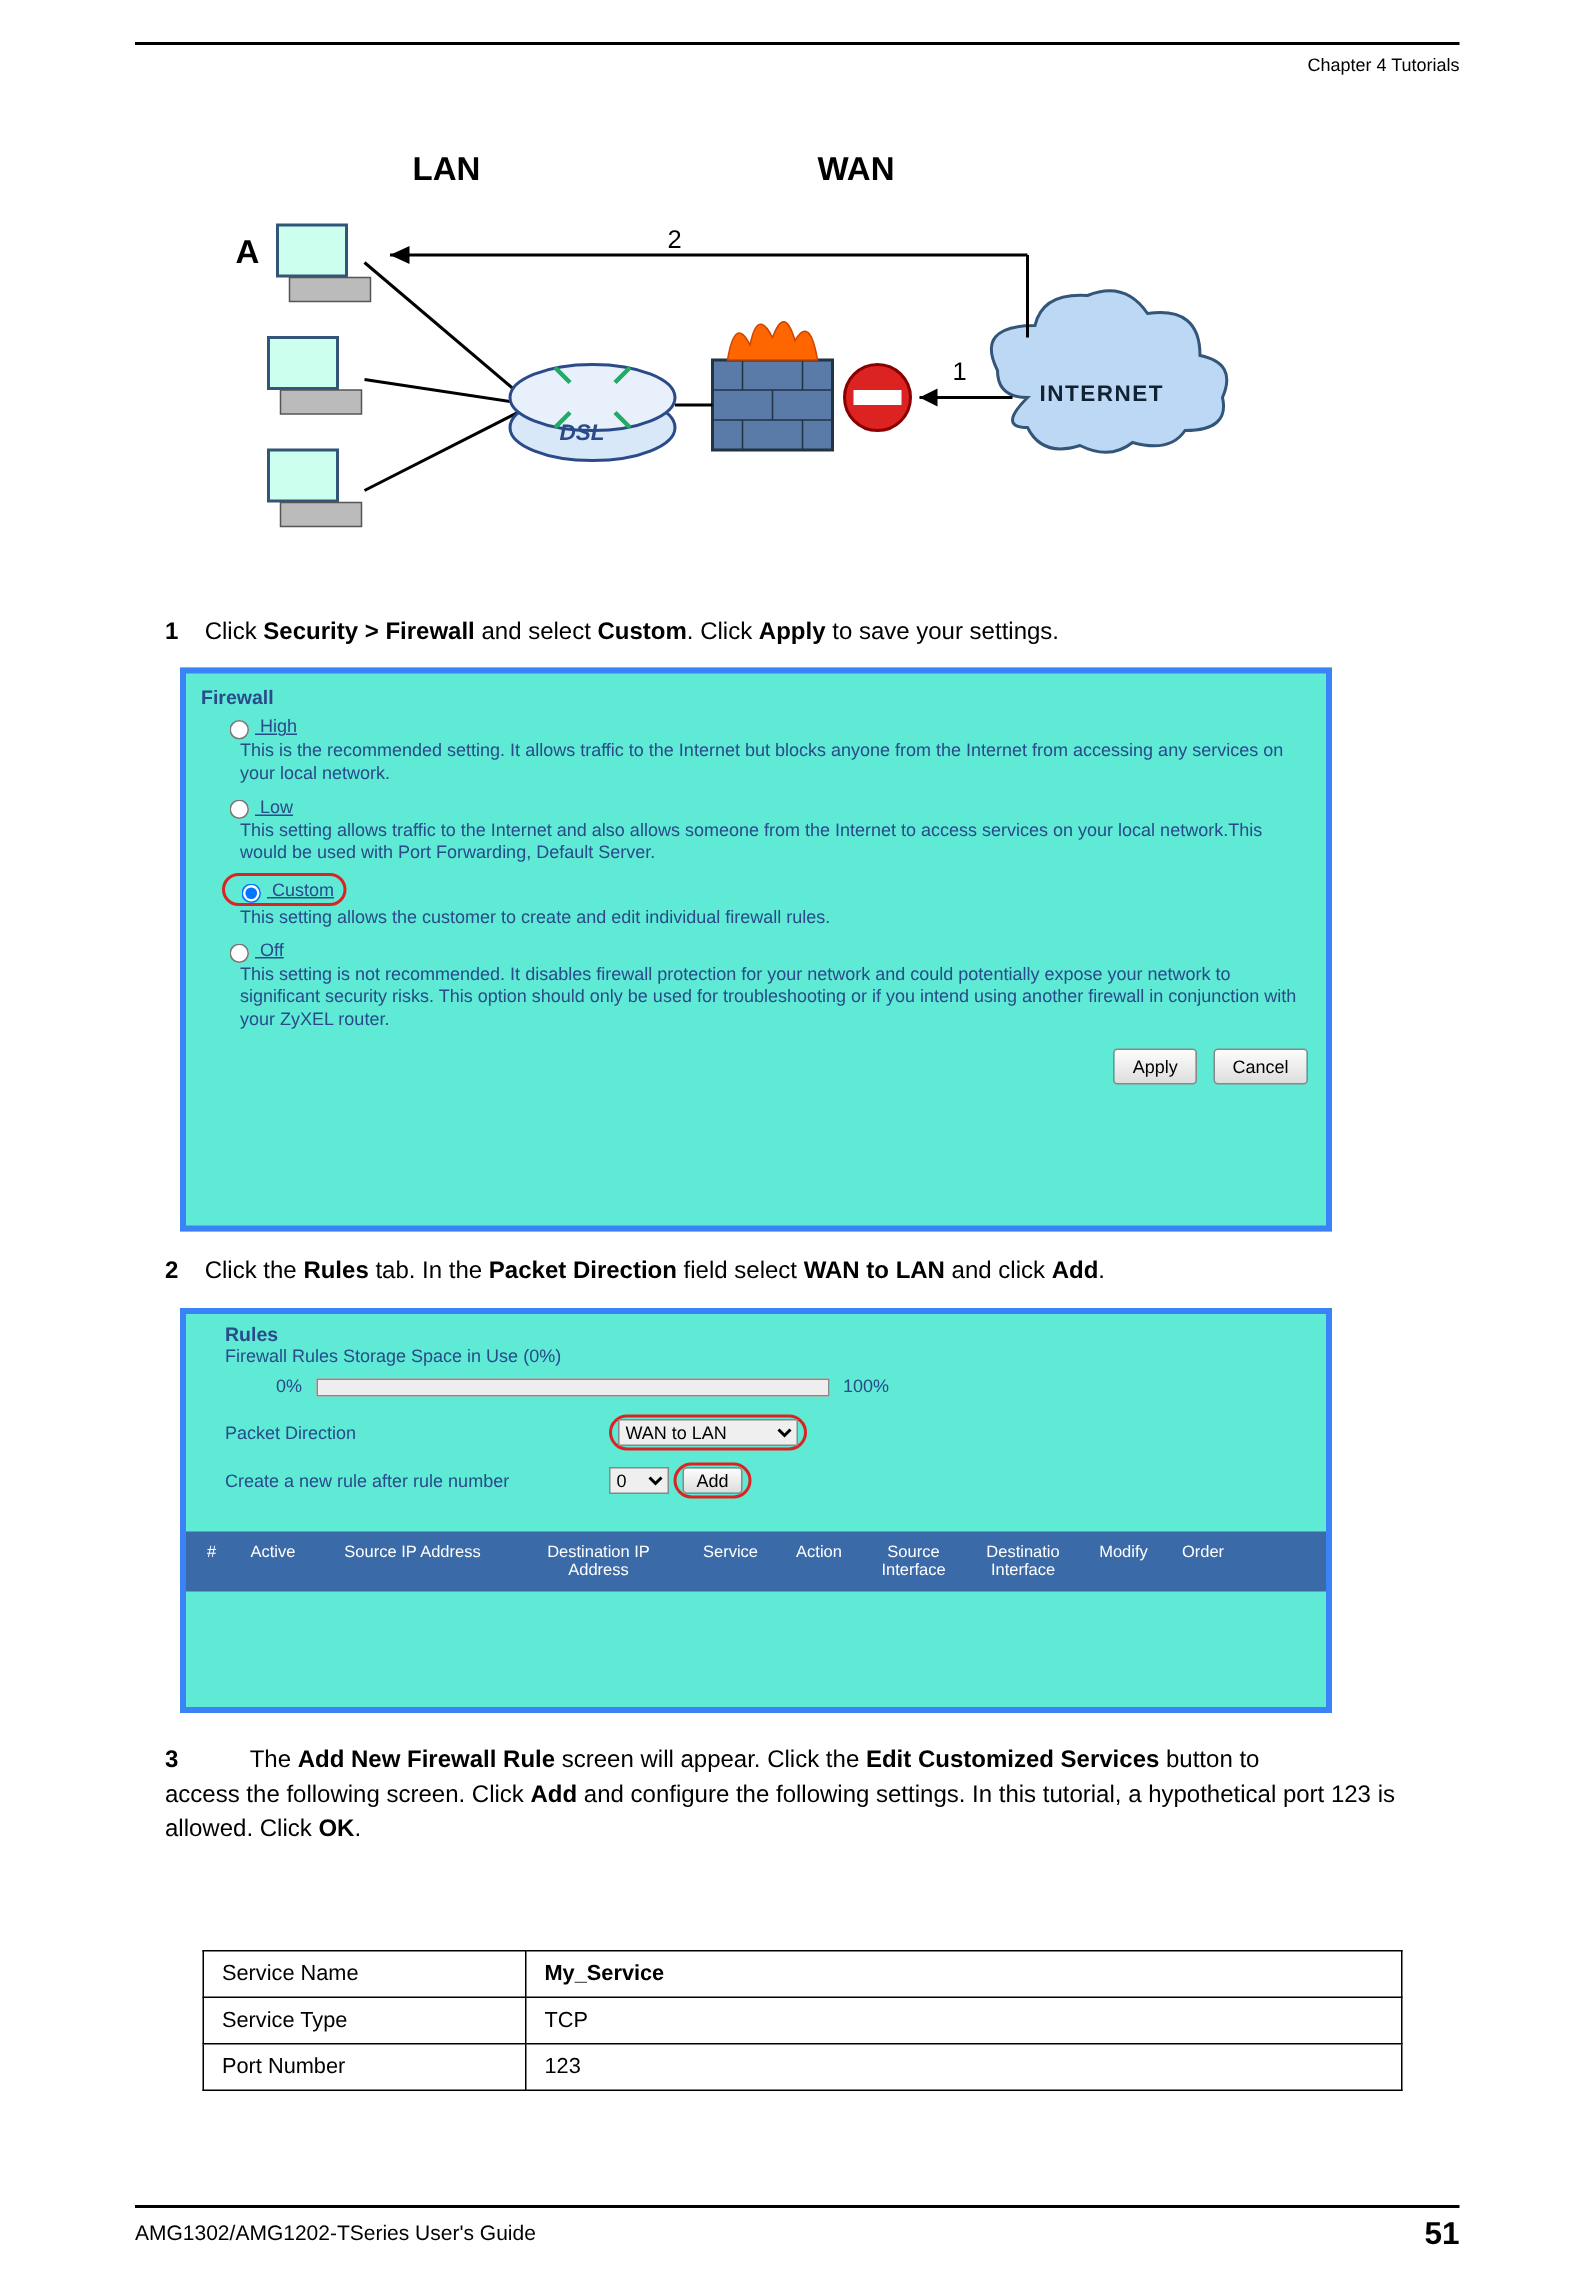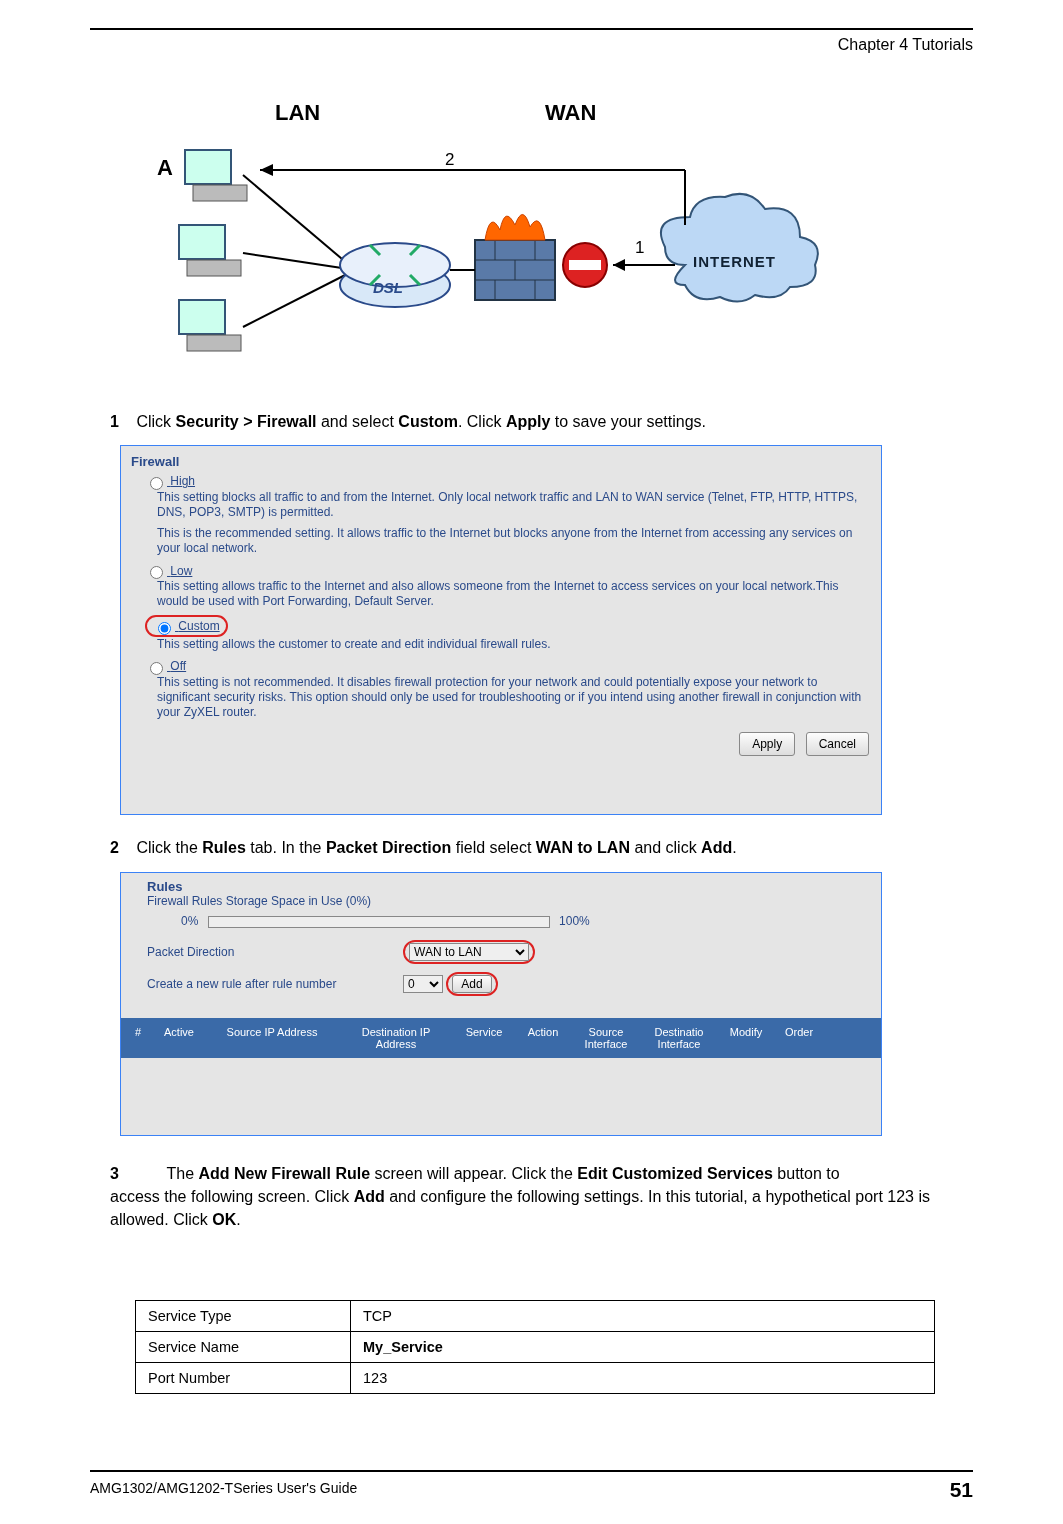--- a/index.html
+++ b/index.html
@@ -20,21 +20,21 @@
       position: absolute;
       top: 28px;
       left: 90px;
       right: 90px;
       border-top: 2px solid #000;
     }
     .header-text {
       position: absolute;
       top: 36px;
       right: 90px;
-      font-size: 16px;
+      font-size: 12px;
       text-align: right;
     }
     .diagram {
       position: absolute;
       top: 95px;
       left: 145px;
       width: 730px;
       height: 290px;
     }
     .diagram svg { width: 100%; height: 100%; }
@@ -50,22 +50,22 @@
       display: inline-block;
       font-weight: bold;
       min-width: 22px;
     }
     .step-body { margin-left: 30px; display: block; }
     .step1 { top: 410px; }
     .step2 { top: 836px; }
     .step3 { top: 1162px; }
     .ui-box {
       position: absolute;
-      border: 1px solid #3b82f6;
-      background: #e5e5e5;
+      border: 4px solid #3b82f6;
+      background: #5eead4;
     }
     .ui-firewall {
       top: 445px;
       left: 120px;
       width: 760px;
       height: 368px;
     }
     .fw-title {
       font-weight: bold;
       color: #2a4a8a;
@@ -293,21 +293,20 @@
 
   <div class="step step1">
     <span class="num">1</span>
     <span>Click <b>Security &gt; Firewall</b> and select <b>Custom</b>. Click <b>Apply</b> to save your settings.</span>
   </div>
 
   <div class="ui-box ui-firewall">
     <div class="fw-title">Firewall</div>
 
     <div class="fw-opt"><label><input type="radio" name="fw" style=""> <span>High</span></label></div>
-    <div class="fw-desc">This setting blocks all traffic to and from the Internet. Only local network traffic and LAN to WAN service (Telnet, FTP, HTTP, HTTPS, DNS, POP3, SMTP) is permitted.</div>
 
     <div class="fw-desc">This is the recommended setting. It allows traffic to the Internet but blocks anyone from the Internet from accessing any services on your local network.</div>
 
     <div class="fw-opt"><label><input type="radio" name="fw" style=""> <span>Low</span></label></div>
     <div class="fw-desc">This setting allows traffic to the Internet and also allows someone from the Internet to access services on your local network.This would be used with Port Forwarding, Default Server.</div>
 
     <div class="fw-opt"><span class="fw-highlight"><label><input type="radio" name="fw" checked="" style=""> <span>Custom</span></label></span></div>
     <div class="fw-desc">This setting allows the customer to create and edit individual firewall rules.</div>
 
     <div class="fw-opt"><label><input type="radio" name="fw" style=""> <span>Off</span></label></div>
@@ -369,26 +368,26 @@
     <p>
       <span class="num">3</span>
       <span class="step-body" style="display:inline">The <b>Add New Firewall Rule</b> screen will appear. Click the <b>Edit Customized Services</b> button to</span>
     </p>
     <p class="step-body">access the following screen. Click <b>Add</b> and configure the following settings. In this tutorial, a hypothetical port 123 is allowed. Click <b>OK</b>.</p>
   </div>
 
   <table class="service">
     <tbody>
         <tr>
+      <td>Service Name</td>
+      <td><b>My_Service</b></td>
+    </tr>
+    <tr>
       <td>Service Type</td>
       <td>TCP</td>
-    </tr>
-    <tr>
-      <td>Service Name</td>
-      <td><b>My_Service</b></td>
     </tr>
     <tr>
       <td>Port Number</td>
       <td>123</td>
     </tr>
   </tbody>
     </table>
 
   <div class="footer-line"></div>
   <div class="footer-left">AMG1302/AMG1202-TSeries User's Guide</div>

